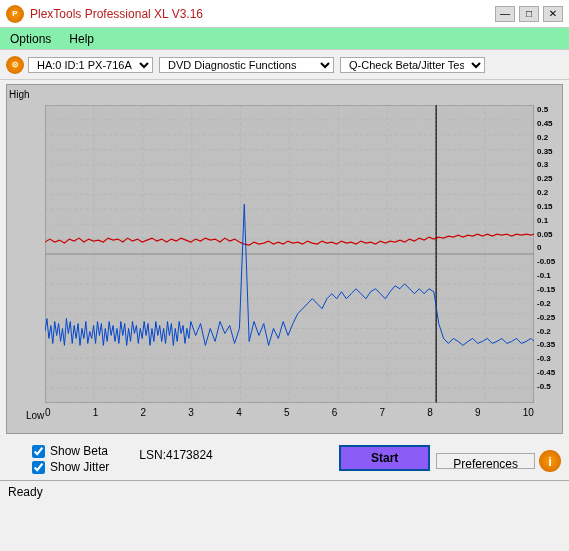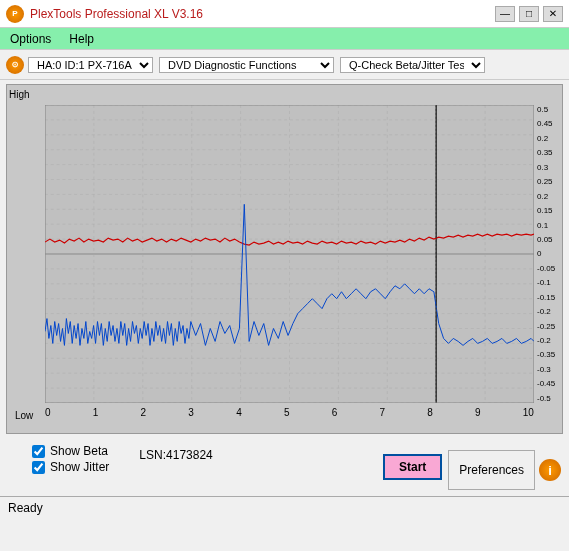--- a/index.html
+++ b/index.html
@@ -152,21 +152,21 @@
       position: absolute;
       top: 4px;
       left: 2px;
       font-size: 10px;
       color: #000;
       text-align: right;
     }
     #chart-bottom-left {
       position: absolute;
       bottom: 12px;
-      left: 8px;
+      left: 19px;
       font-size: 10px;
       color: #000;
     }
     
     #x-axis {
       position: absolute;
       bottom: 0;
       left: 38px;
       right: 28px;
       height: 30px;
@@ -206,35 +206,35 @@
       font-size: 12px;
       margin-top: 2px;
       margin-left: 30px;
     }
     #right-controls {
       display: flex;
       align-items: center;
       gap: 6px;
     }
     .start-btn {
-      background: #f9a8d4;
+      background: #8b5cf6;
       border: 2px solid #0050a0;
-      padding: 3px 14px;
+      padding: 3px 30px;
       font-size: 12px;
       font-weight: bold;
       cursor: pointer;
       height: 26px;
     }
     .pref-btn {
       background: #f0f0f0;
       border: 1px solid #aaa;
-      padding: 3px 10px;
-      font-size: 12px;
-      cursor: pointer;
-      height: 40px;
+      padding: 3px 16px;
+      font-size: 12px;
+      cursor: pointer;
+      height: 16px;
     }
     .info-btn {
       width: 22px;
       height: 22px;
       border-radius: 50%;
       background: radial-gradient(circle, #f90, #c60);
       border: none;
       color: #fff;
       font-weight: bold;
       font-size: 13px;
@@ -384,21 +384,21 @@
     <span>3</span>
     <span>4</span>
     <span>5</span>
     <span>6</span>
     <span>7</span>
     <span>8</span>
     <span>9</span>
     <span>10</span>
   </div>
 
-  <div id="y-axis-right" style="position:absolute;top:20px;right:0;width:28px;bottom:30px;display:flex;flex-direction:column;justify-content:space-between;align-items:flex-start;padding-left:3px;font-size:8px;color:#000;">
+  <div id="y-axis-right" style="position:absolute;top:20px;right:0;width:28px;bottom:42px;display:flex;flex-direction:column;justify-content:space-between;align-items:flex-start;padding-left:3px;font-size:8px;color:#000;font-weight:bold;">
     <span>0.5</span>
     <span>0.45</span>
     <span>0.2</span>
     <span>0.35</span>
     <span>0.3</span>
     <span>0.25</span>
     <span>0.2</span>
     <span>0.15</span>
     <span>0.1</span>
     <span>0.05</span>

